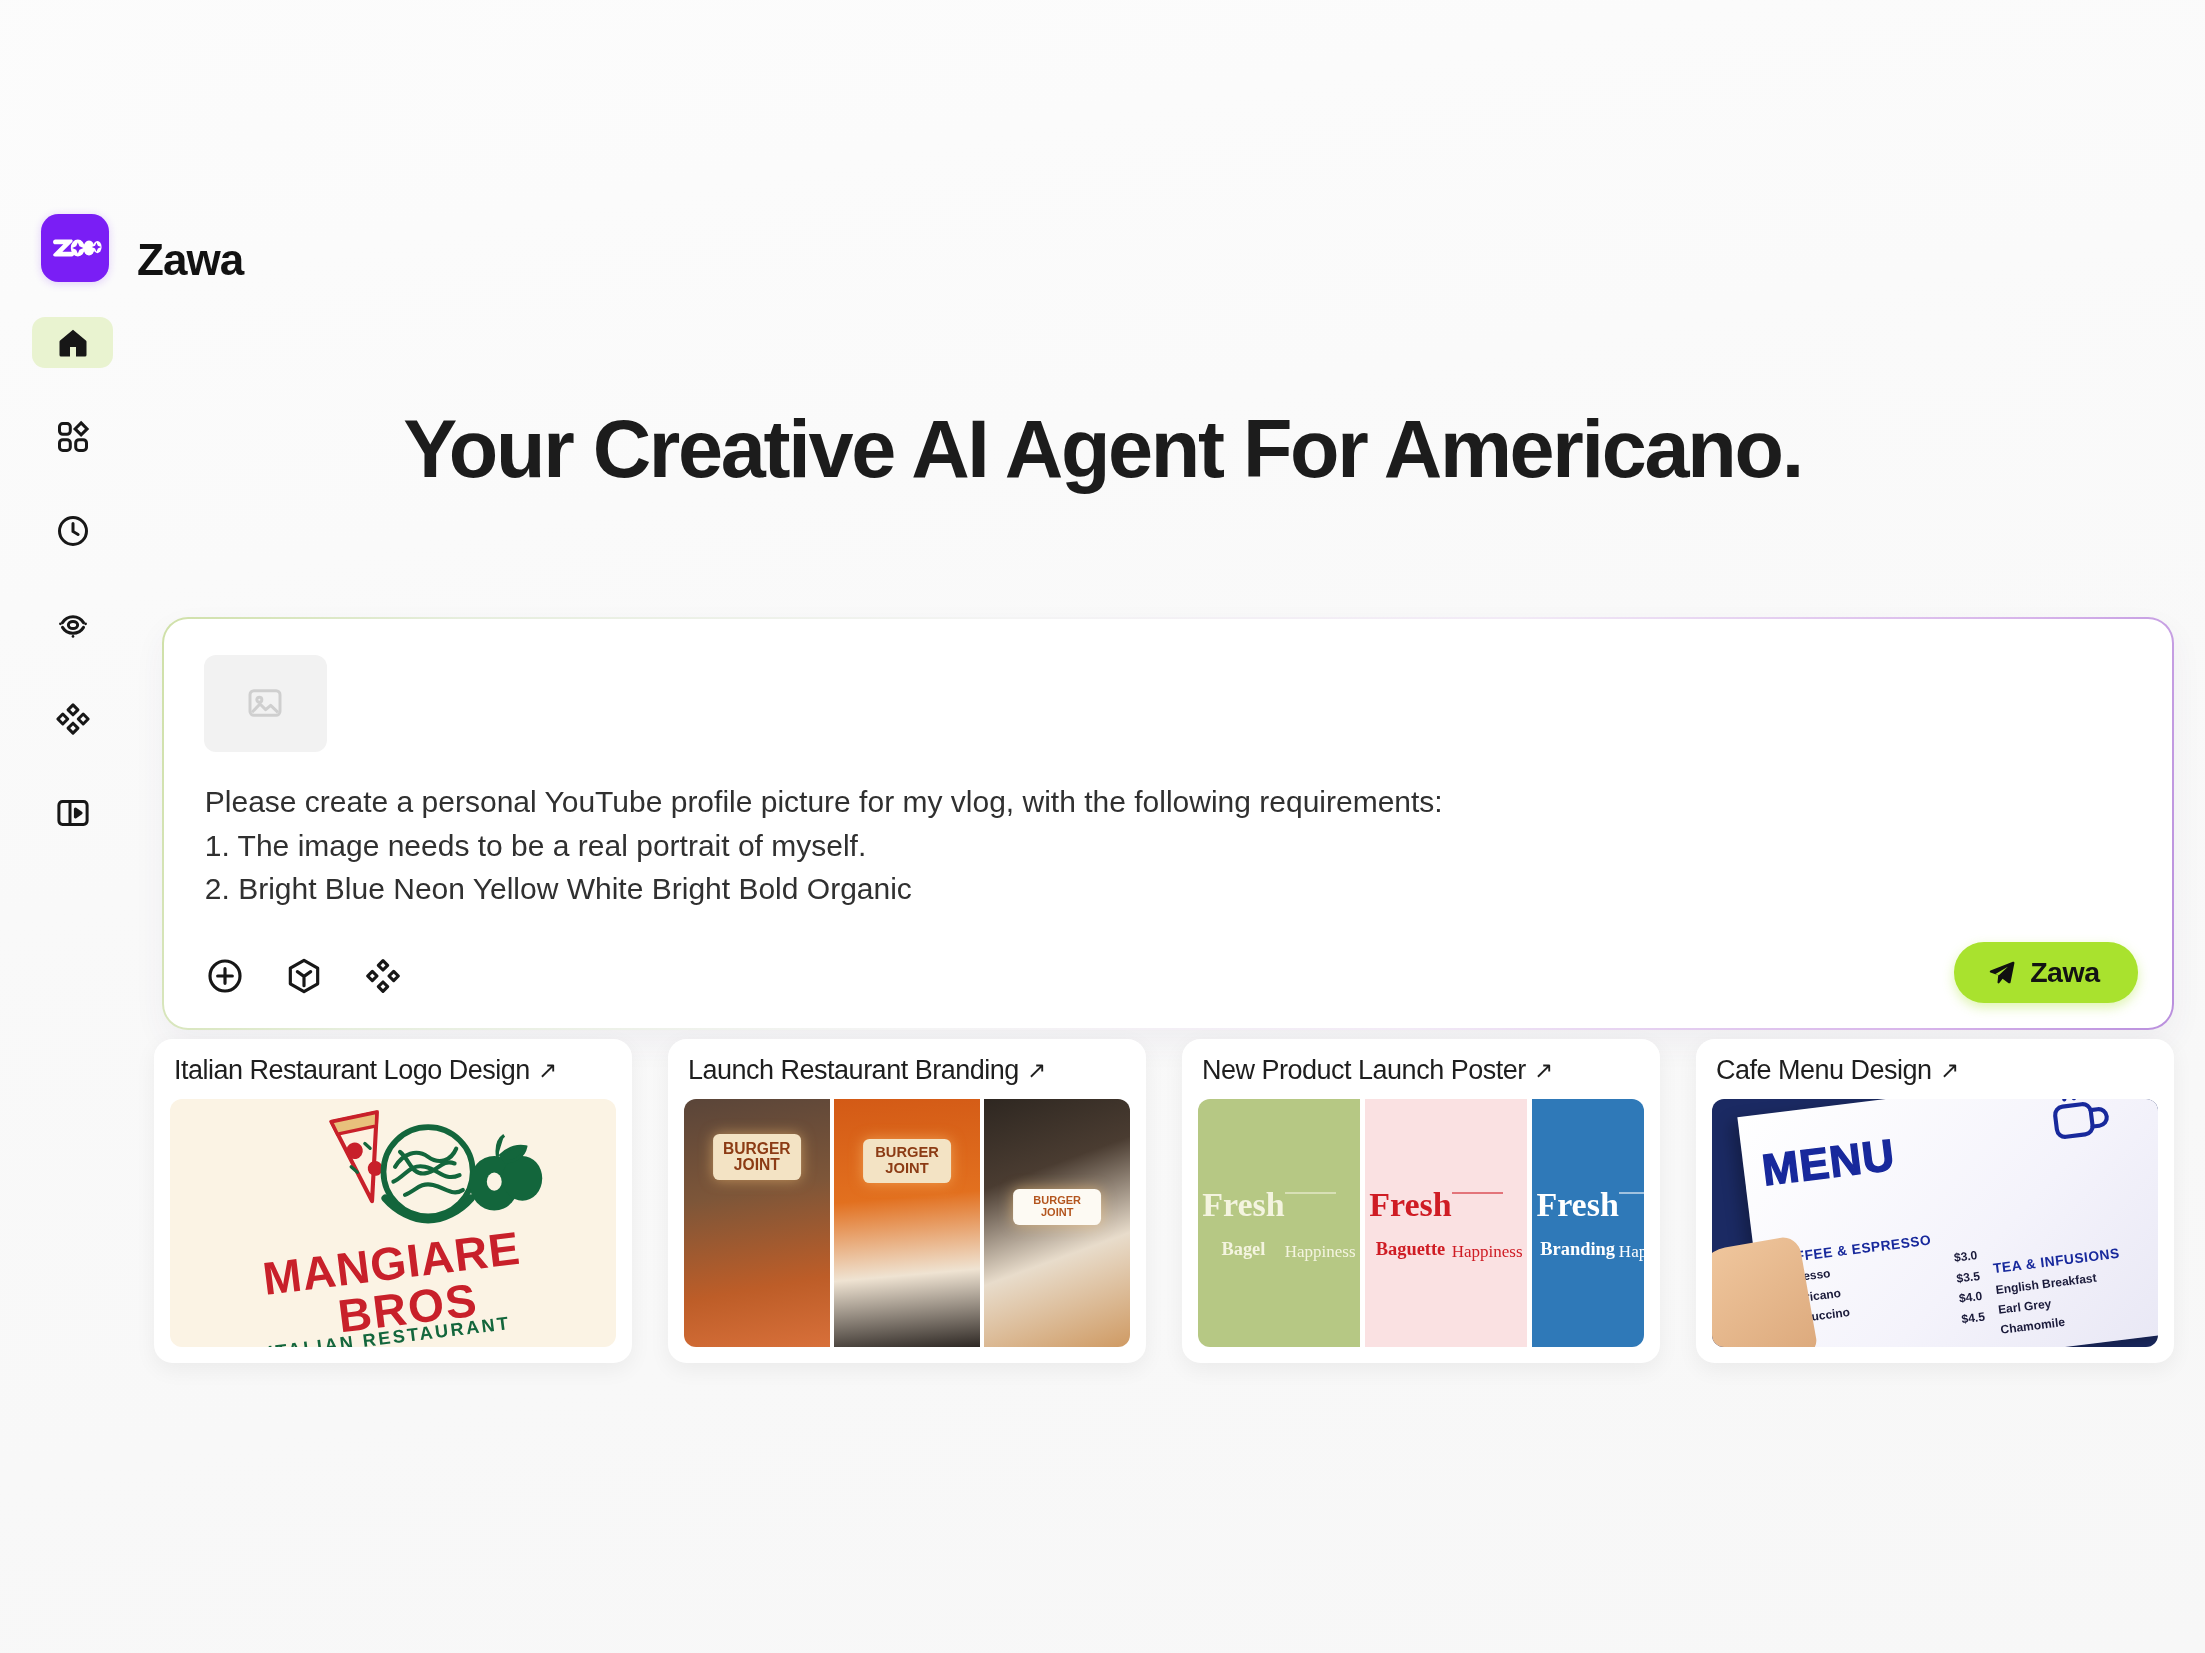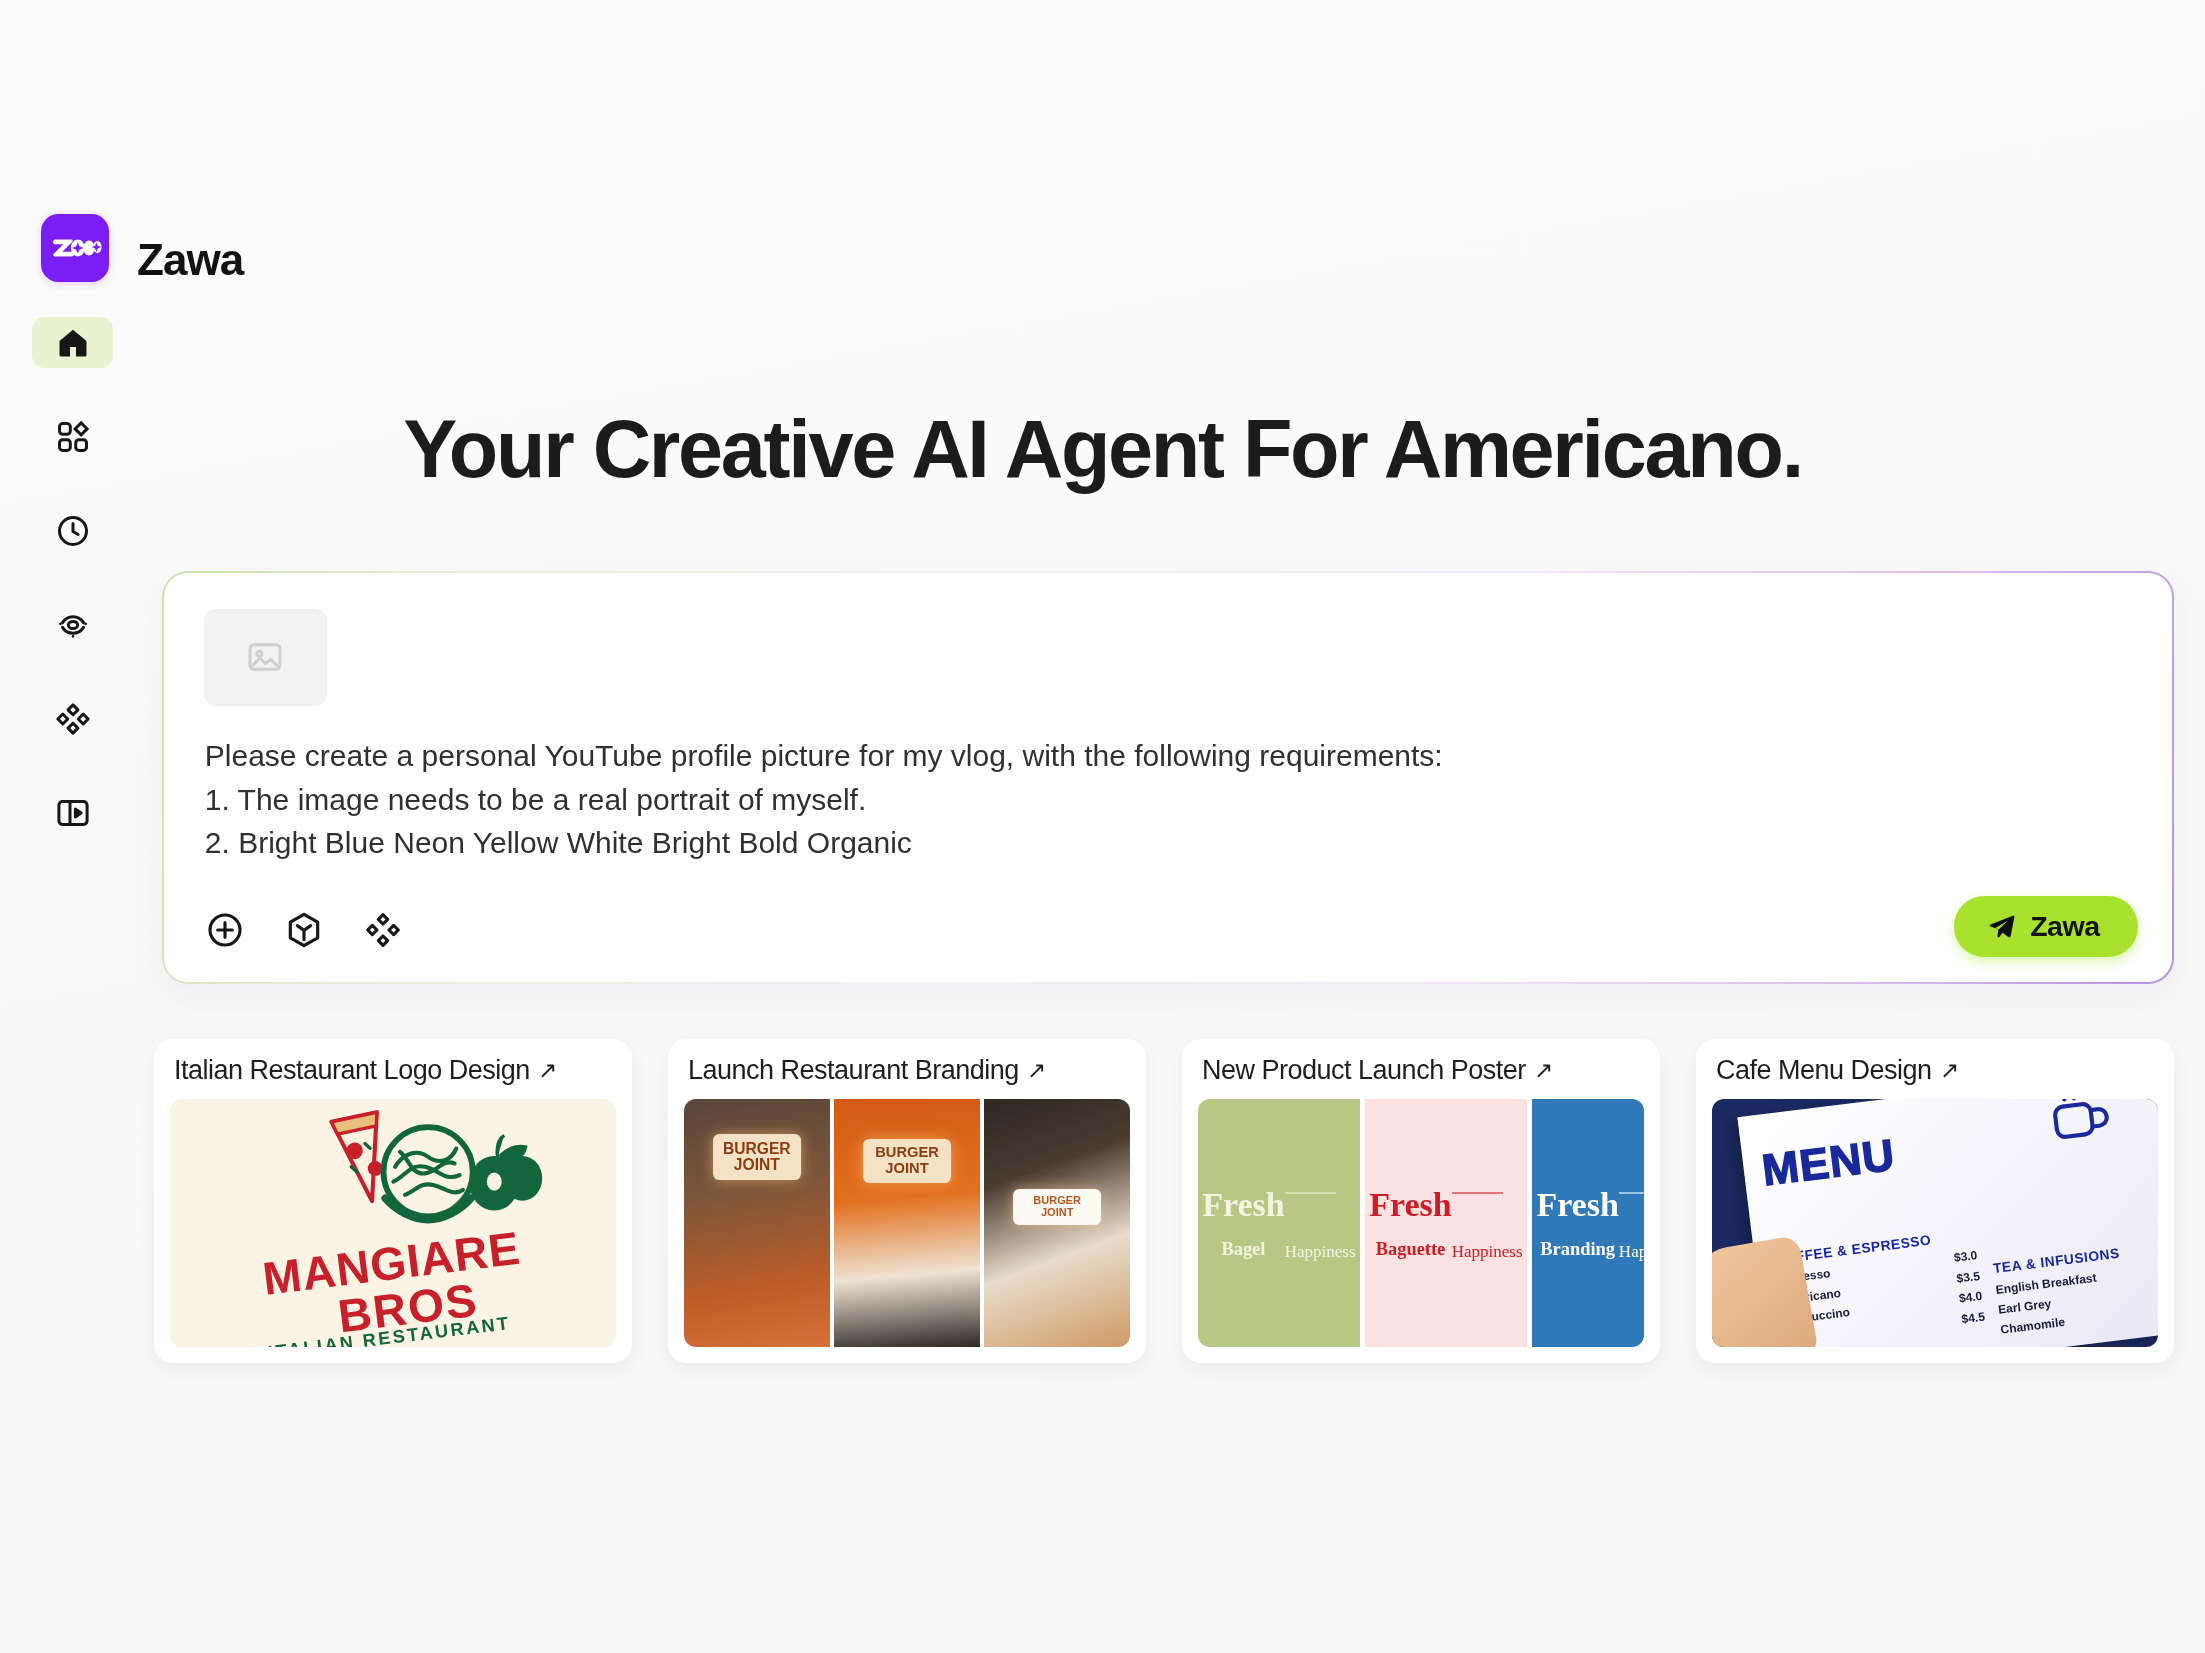--- a/index.html
+++ b/index.html
@@ -49,21 +49,21 @@
 
   #headline {
     position: absolute; left: 0; top: 407px; width: 2205px;
     text-align: center;
     font-size: 81px; font-weight: 800; color: #1c1c1c;
     letter-spacing: -2.3px; line-height: 1.05;
   }
 
   
   #composer-wrap {
-    position: absolute; left: 162px; top: 571px;
+    position: absolute; left: 162px; top: 617px;
     width: 2012px; height: 413px;
     border-radius: 26px;
     padding: 1.8px;
     background: linear-gradient(105deg,
         #cfe0a8 0%, #e6eedd 14%, #f4f4f4 40%,
         #f2eaf6 64%, #d7b4ea 88%, #b98fdd 100%);
     box-shadow: 0 13.8px 32px rgba(80,60,110,0.055);
   }
   #composer {
     width: 100%; height: 100%;

